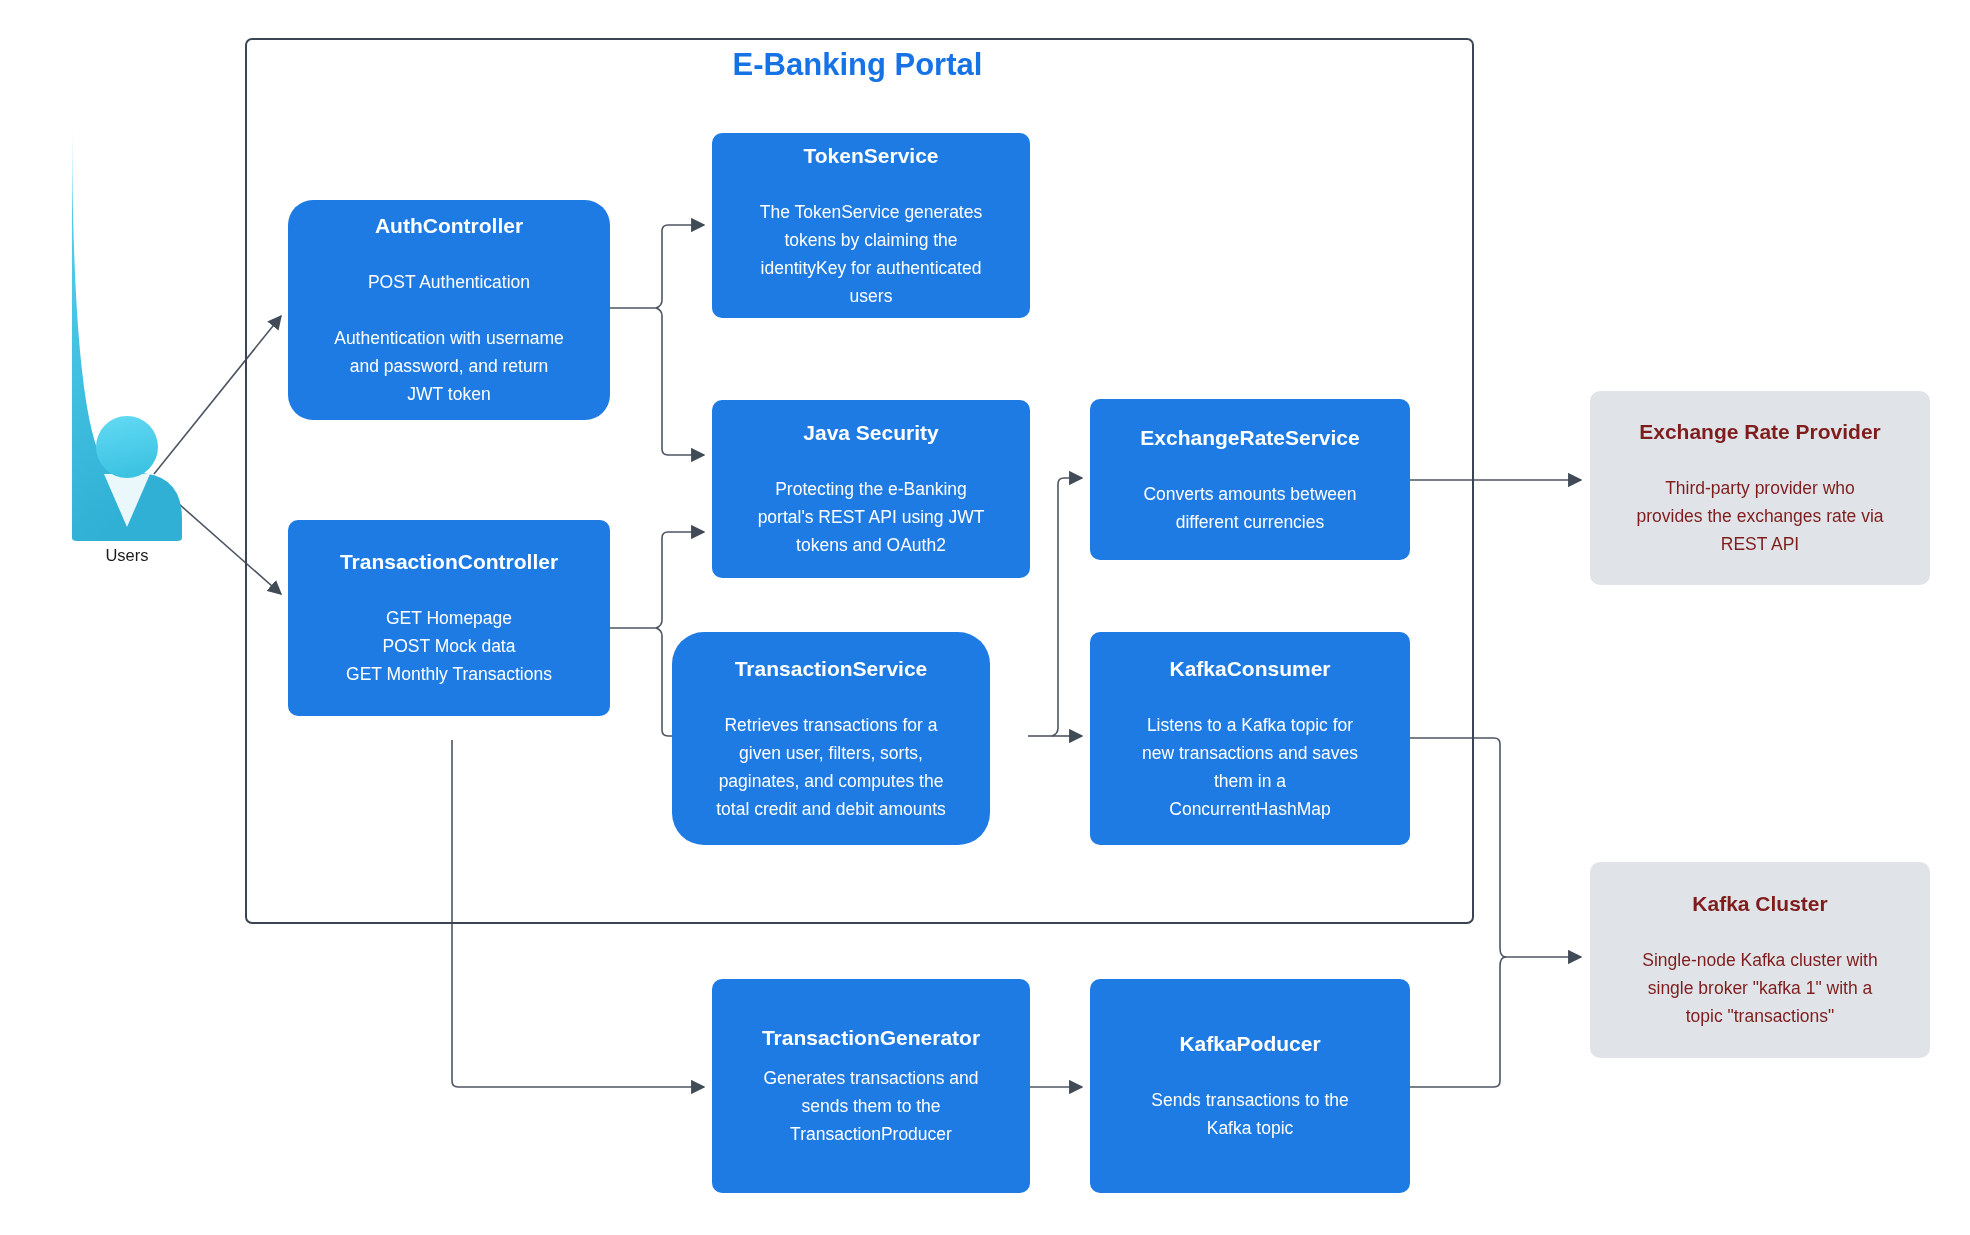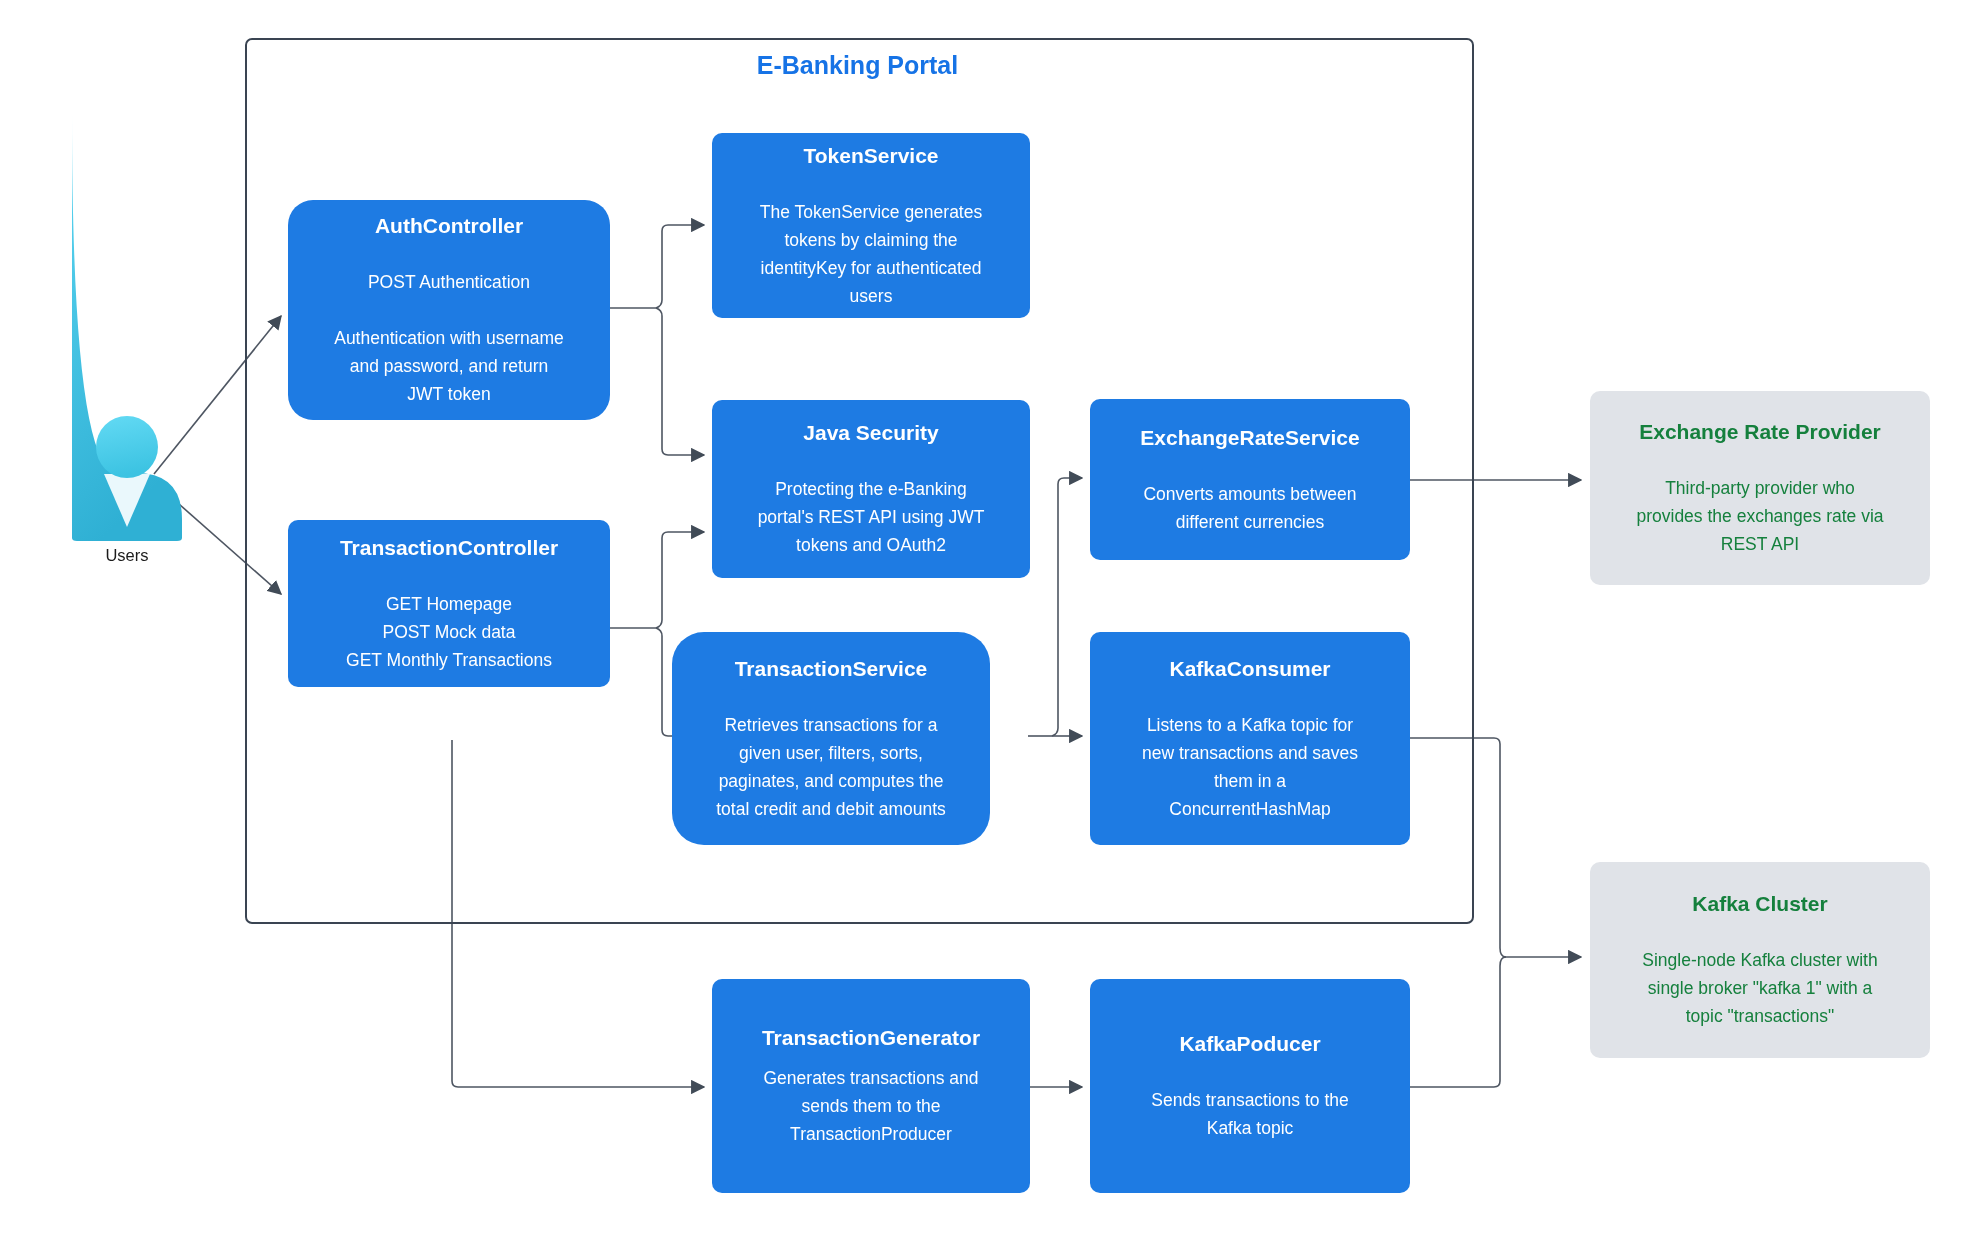--- a/index.html
+++ b/index.html
@@ -8,38 +8,38 @@
     font-family:"Liberation Sans","DejaVu Sans",sans-serif;
     overflow:hidden;
   }
   
   .portal-frame{
     position:absolute;left:245px;top:38px;width:1225px;height:882px;
     border:2px solid #3a4452;border-radius:7px;background:transparent;
   }
   .portal-title{
     position:absolute;left:245px;top:50px;width:1225px;height:30px;
-    text-align:center;font-size:25px;font-weight:bold;color:#1673e6;
+    text-align:center;font-size:31px;font-weight:bold;color:#1673e6;
     line-height:30px;
   }
   
   .node{
     position:absolute;border-radius:10px;
     display:flex;flex-direction:column;align-items:center;justify-content:center;
     gap:28px;box-sizing:border-box;padding:15px 10px;text-align:center;
   }
   .node.blue{background:#1e7be3;color:#ffffff;}
-  .node.gray{background:#e0e3e8;color:#15803d;}
+  .node.gray{background:#e0e3e8;color:#7f1d1d;}
   .node-title{font-size:21px;font-weight:bold;line-height:28px;white-space:pre-line;}
   .node-body{font-size:17.5px;line-height:28px;white-space:pre-line;}
   
   #n-auth   {left:288px; top:200px; width:322px; height:220px;border-radius:25px;}
   #n-token  {left:712px; top:133px; width:318px; height:185px;}
   #n-jsec   {left:712px; top:400px; width:318px; height:178px;}
-  #n-txnctl {left:288px; top:520px; width:322px; height:167px;}
+  #n-txnctl {left:288px; top:520px; width:322px; height:196px;}
   #n-tsvc   {left:672px; top:632px; width:318px; height:213px;border-radius:32px;}
   #n-ers    {left:1090px;top:399px; width:320px; height:161px;}
   #n-kcons  {left:1090px;top:632px; width:320px; height:213px;}
   #n-tgen   {left:712px; top:979px; width:318px; height:214px;gap:12px;}
   #n-kprod  {left:1090px;top:979px; width:320px; height:214px;}
   #n-erp    {left:1590px;top:391px; width:340px; height:194px;}
   #n-kclus  {left:1590px;top:862px; width:340px; height:196px;}
   
   svg.overlay{position:absolute;left:0;top:0;width:1970px;height:1235px;pointer-events:none;}
   .users-label{

